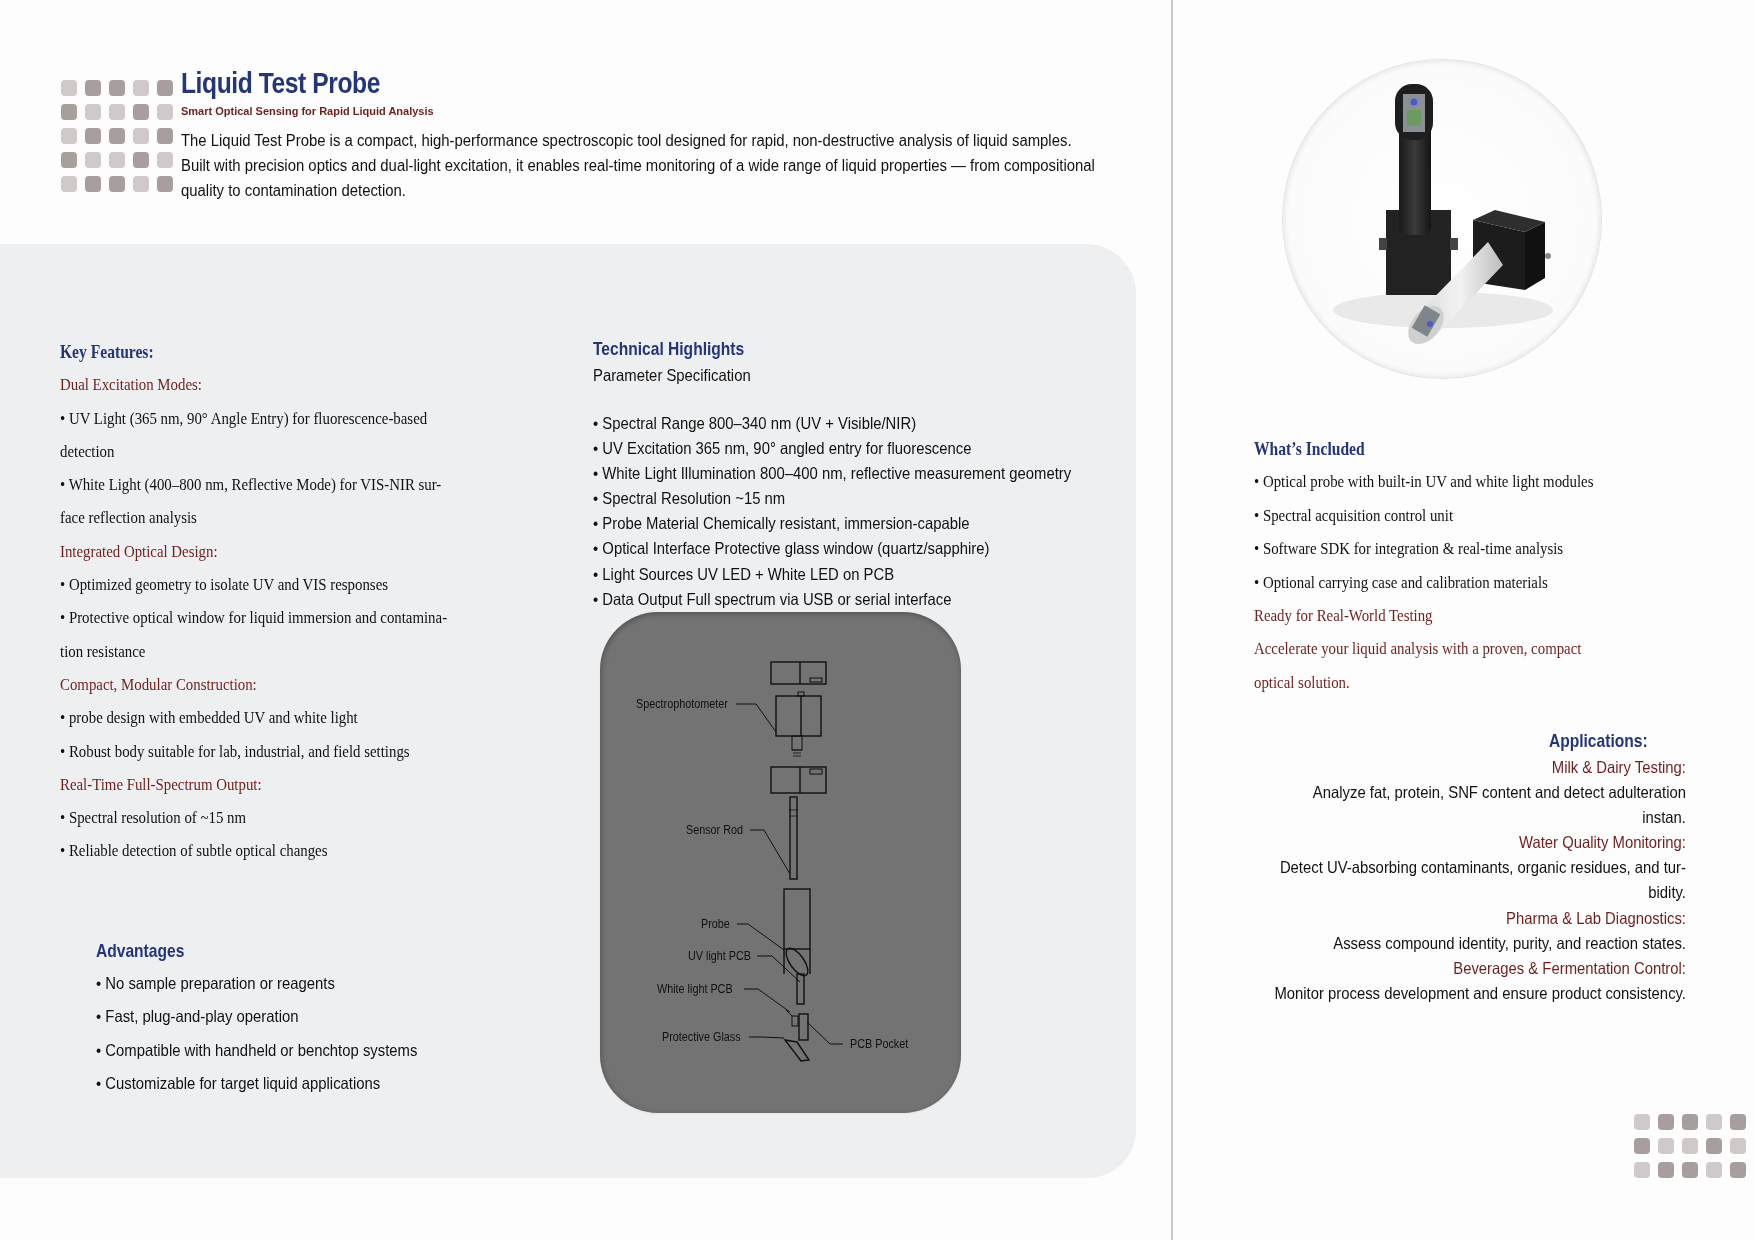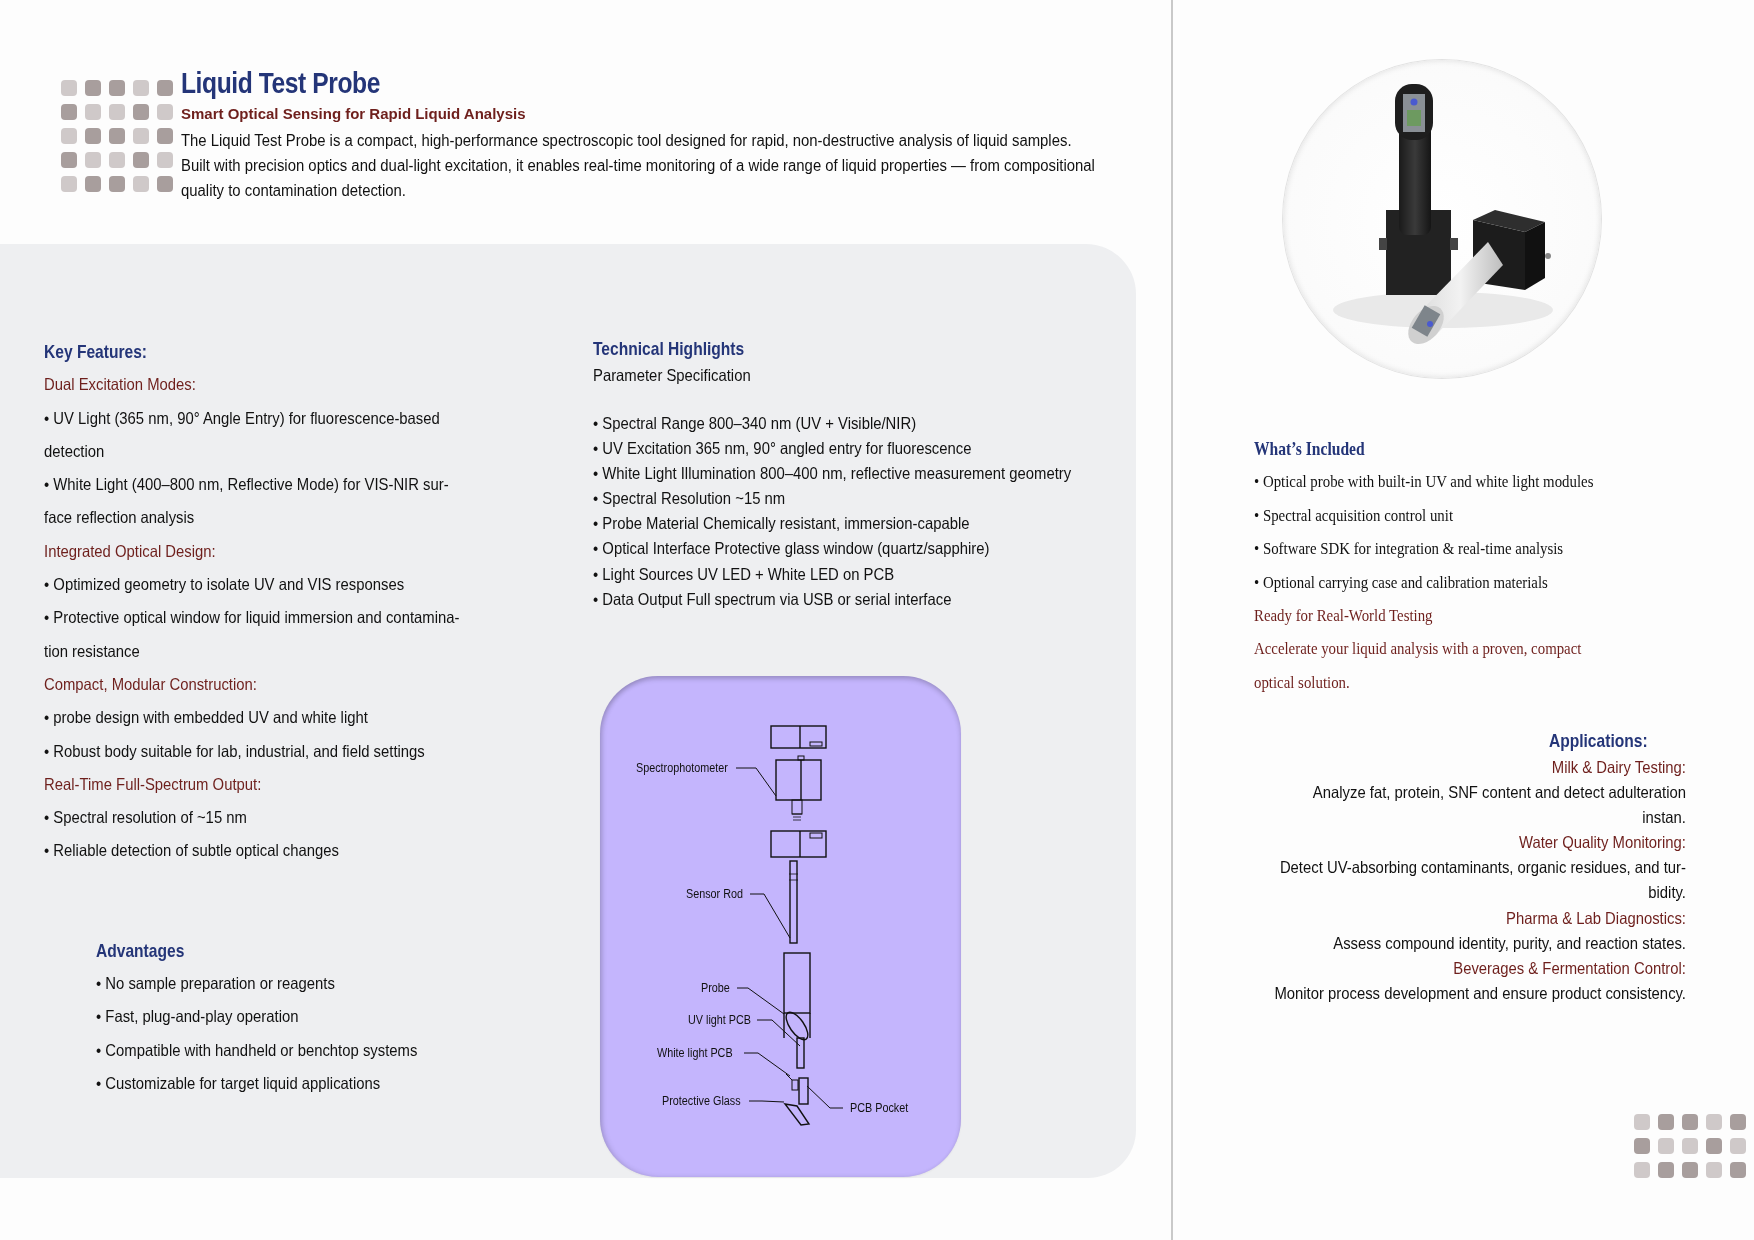--- a/index.html
+++ b/index.html
@@ -19,21 +19,21 @@
 
   
   .title {
     left: 181px; top: 66px; margin: 0;
     font-family: "Liberation Sans", sans-serif; font-weight: bold;
     font-size: 30px; color: #243578; letter-spacing: -0.5px;
     transform: scaleX(0.82); transform-origin: left top;
   }
   .subtitle {
     left: 181px; top: 105px; margin: 0;
-    font-weight: bold; font-size: 15px; color: #6e1f1c;
+    font-weight: bold; font-size: 11px; color: #6e1f1c;
   }
   .intro {
     left: 181px; top: 128px; width: 960px; margin: 0;
     font-size: 16px; line-height: 25px; color: #111;
     transform: scaleX(0.93); transform-origin: left top;
   }
   .intro span { display: block; white-space: nowrap; }
 
   
   .panel {
@@ -45,43 +45,43 @@
 
   
   .col { position: absolute; font-size: 16.5px; color: #111; }
   .col .line { white-space: nowrap; transform: scaleX(0.9); transform-origin: left center; }
   .h-blue {
     font-weight: bold; color: #243578; font-size: 19px;
     white-space: nowrap; transform: scaleX(0.82); transform-origin: left center;
   }
   .h-red { color: #6e1f1c; }
 
-  .kf { left: 44px; top: 335px; width: 460px; }
+  .kf { left: 60px; top: 335px; width: 460px; font-family: Liberation Serif, serif; }
   .kf .line, .kf .h-blue { height: 33.3px; line-height: 33.3px; }
 
   .adv { left: 60px; top: 934px; width: 460px; margin-left: 36px; }
   .adv .line, .adv .h-blue { height: 33.2px; line-height: 33.2px; }
 
   .th { left: 593px; top: 336px; width: 560px; }
   .th .h-blue { height: 26px; line-height: 26px; }
   .th .param { height: 26px; line-height: 26px; }
   .th .spacer { height: 23px; }
   .th .line.spec { height: 25.1px; line-height: 25.1px; }
 
   .wi { left: 1254px; top: 432px; width: 480px; font-family: Liberation Serif, serif; }
   .wi .line, .wi .h-blue { height: 33.4px; line-height: 33.4px; }
 
   .ap { left: 1254px; top: 727px; width: 480px; text-align: right; }
   .ap .h-blue { height: 28px; line-height: 28px; }
   .ap .line { height: 25.1px; line-height: 25.1px; }
 
   
   .card {
-    left: 600px; top: 676px; width: 361px; height: 501px;
-    background: #c4b5fd; border-radius: 58px;
+    left: 600px; top: 612px; width: 361px; height: 501px;
+    background: #737373; border-radius: 58px;
     box-shadow: inset 0 3px 5px rgba(0,0,0,0.18), inset 3px 0 5px rgba(0,0,0,0.10), 0 1px 2px rgba(0,0,0,0.05);
   }
   .card svg { position: absolute; left: 0; top: 0; }
   .dlabel {
     position: absolute; font-size: 12px; color: #111; white-space: nowrap;
     transform: scaleX(0.9); transform-origin: left center;
   }
 
   
   .product {

